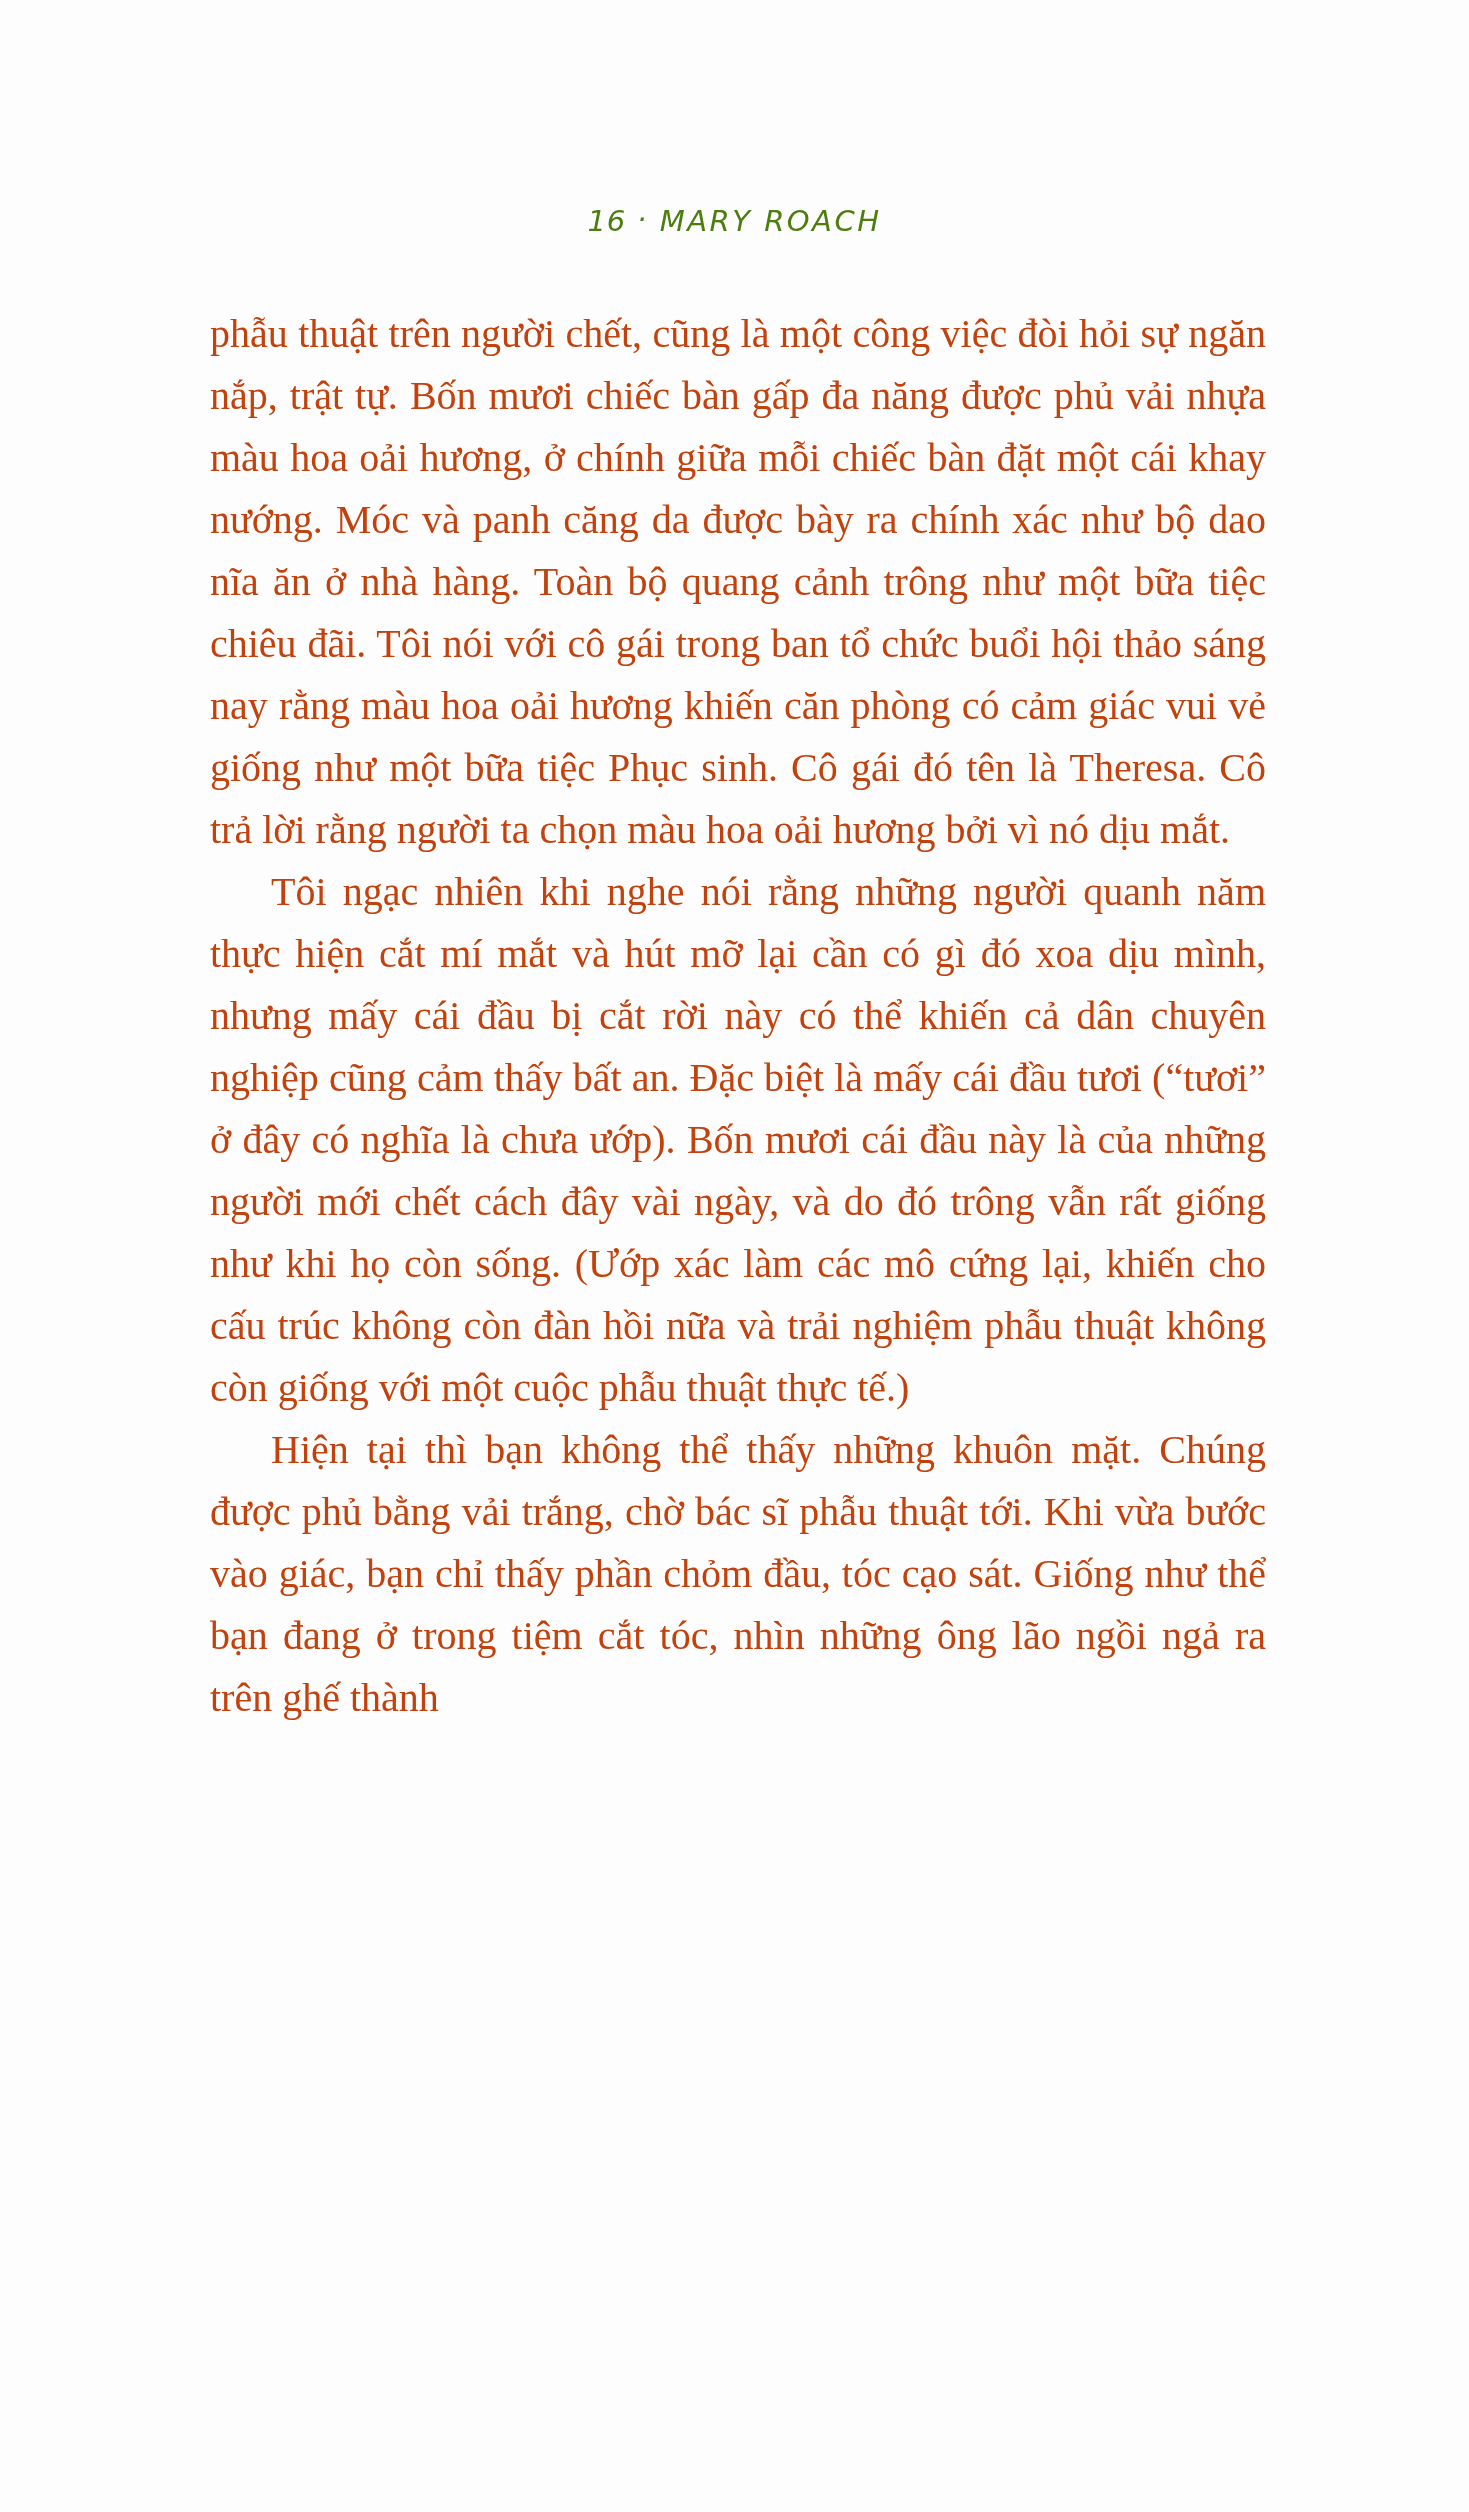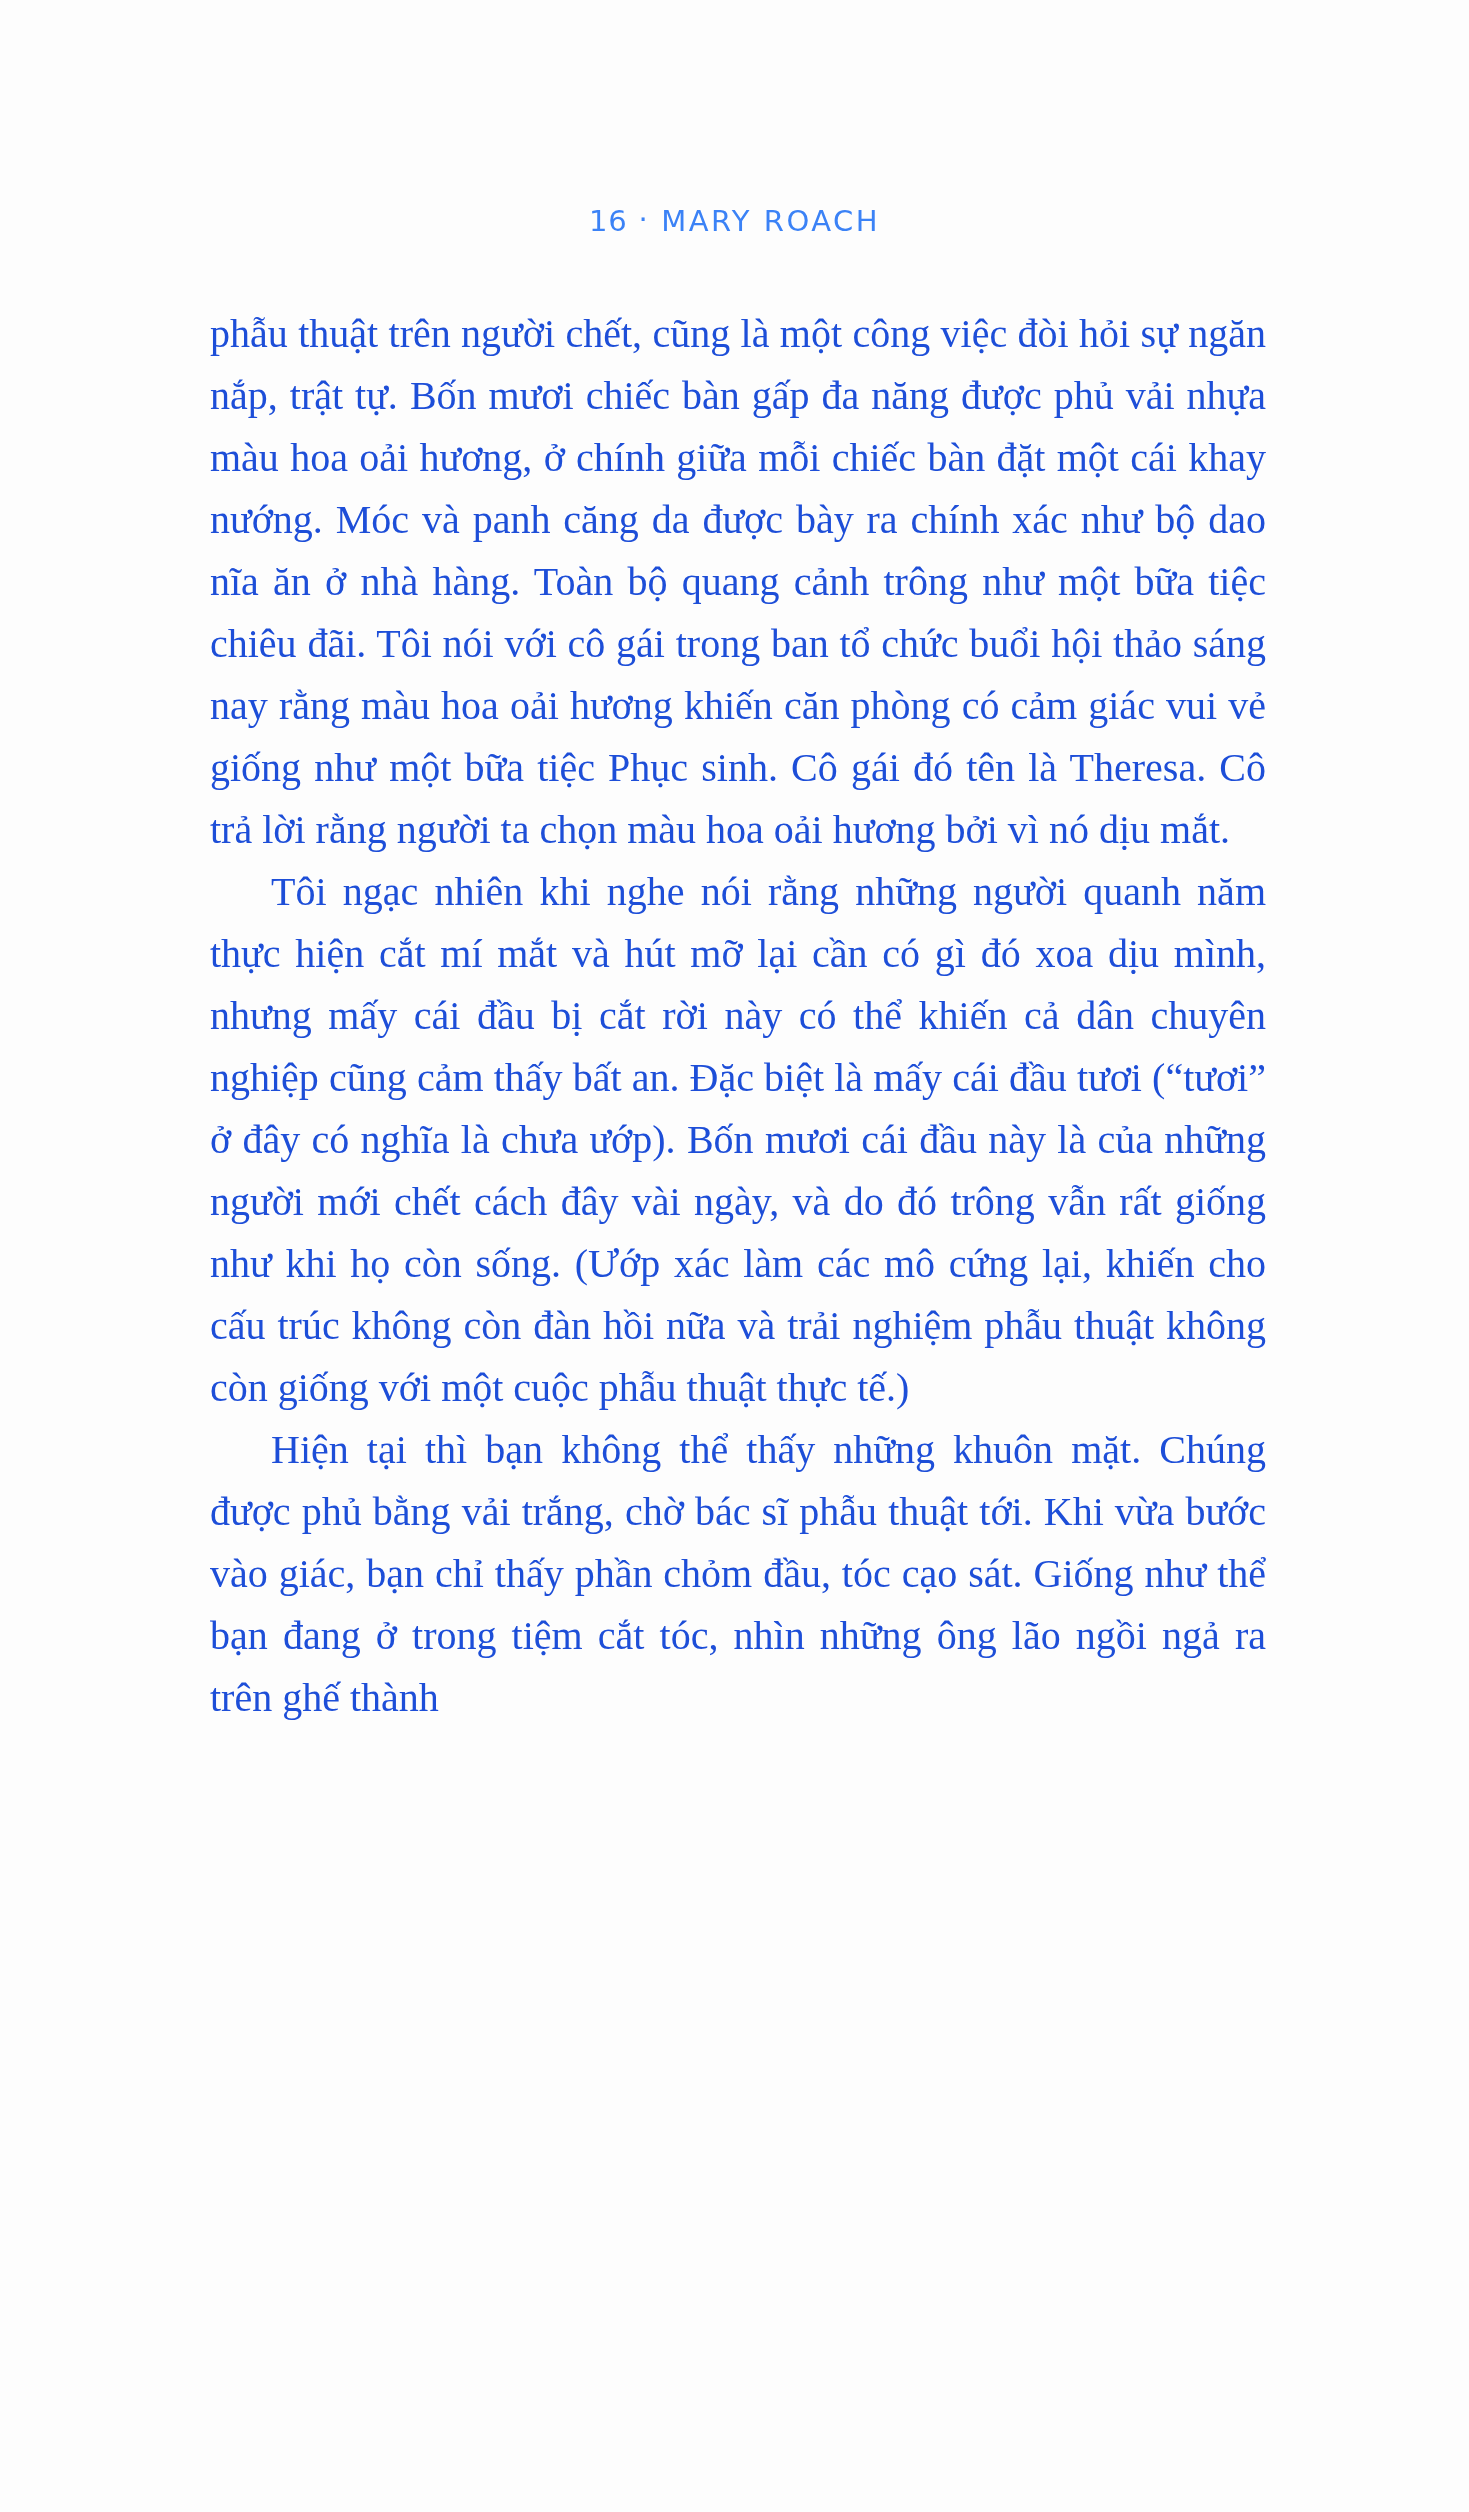--- a/index.html
+++ b/index.html
@@ -25,22 +25,23 @@
   }
   .running-head {
     position: absolute;
     left: 0;
     top: 204px;
     width: 1469px;
     text-align: center;
     font-family: "DejaVu Sans", sans-serif;
     font-size: 29px;
     letter-spacing: 2.5px;
-    color: #3b82f6;
+    color: #4d7c0f;
     white-space: nowrap;
+    font-style: italic;
   }
   .running-head .folio {
     font-family: "DejaVu Sans", sans-serif;
     letter-spacing: 0.8px;
   }
   .running-head .sep {
     padding: 0 11px;
     position: relative;
     top: -2.3px;
   }
@@ -49,21 +50,21 @@
     left: 210px;
     top: 303px;
     width: 1056px;
   }
   p.para {
     margin: 0;
     font-size: 40px;
     line-height: 62px;
     text-align: justify;
     text-justify: inter-word;
-    color: #1d4ed8;
+    color: #c2410c;
     hyphens: none;
   }
   p.indent {
     text-indent: 61px;
   }
   
   .textblock, .running-head {
     -webkit-font-smoothing: antialiased;
   }
 </style>

